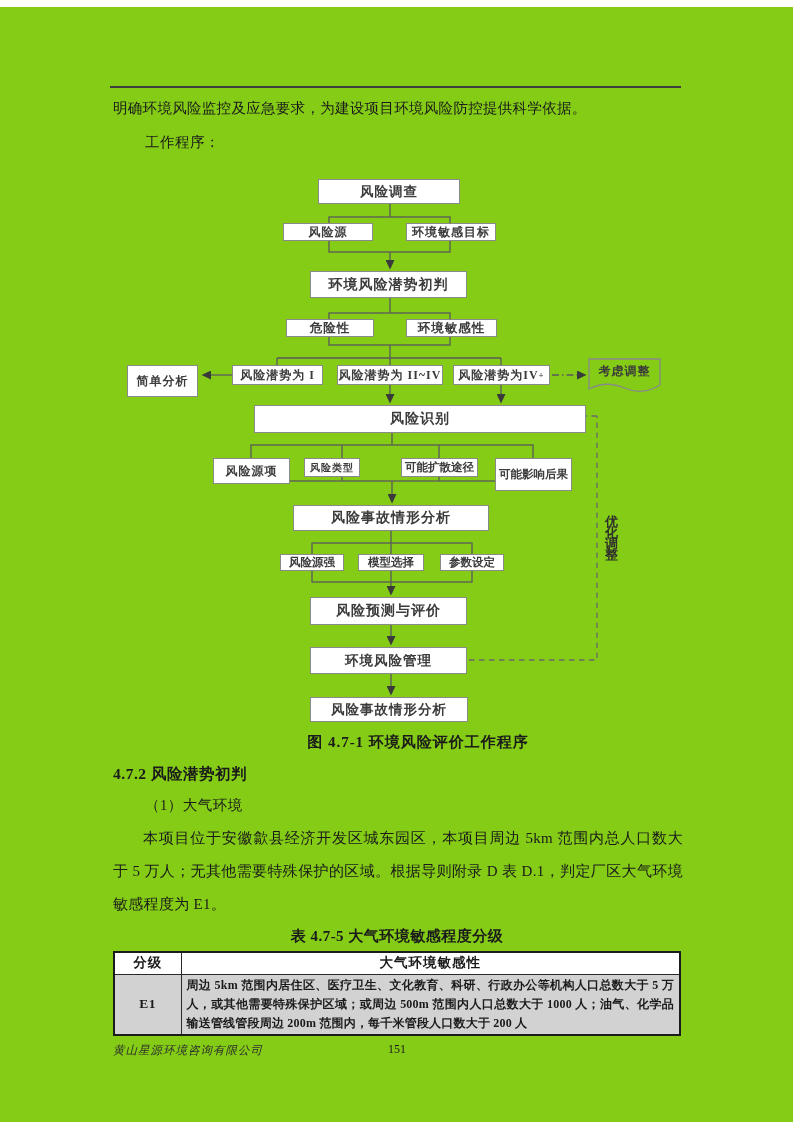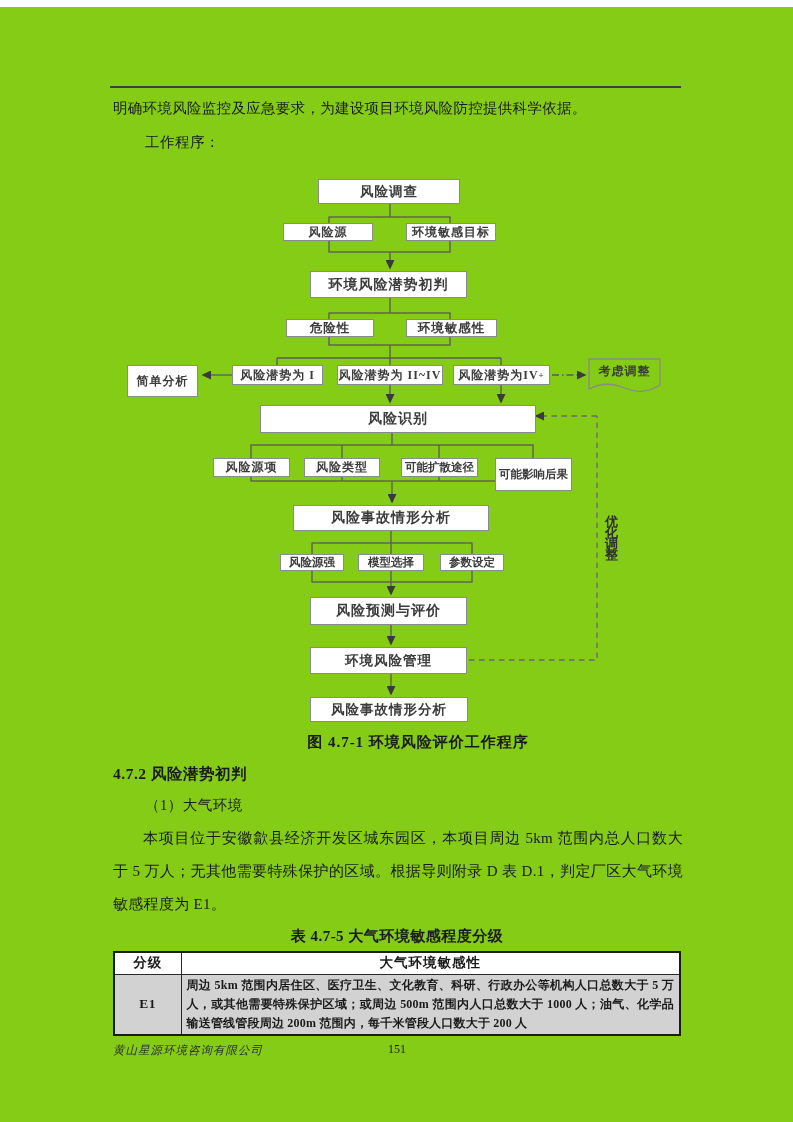--- a/index.html
+++ b/index.html
@@ -111,23 +111,23 @@
   <div class="fbox" style="left:286px;top:312px;width:88px;height:18px;font-size:12.5px;">危险性</div>
   <div class="fbox" style="left:406px;top:312px;width:91px;height:18px;font-size:12.5px;">环境敏感性</div>
   <div class="fbox" style="left:127px;top:358px;width:71px;height:32px;font-size:12px;">简单分析</div>
   <div class="fbox" style="left:232px;top:358px;width:91px;height:20px;font-size:12px;">风险潜势为 I</div>
   <div class="fbox" style="left:337px;top:358px;width:106px;height:20px;font-size:12px;">风险潜势为 II~IV</div>
   <div class="fbox" style="left:453px;top:358px;width:97px;height:20px;font-size:12px;">
       <span>风险潜势为IV</span>
       <span class="fsup">+</span>
     </div>
   <div class="doc-label" style="left:589px;top:353px;width:71px;height:23px;font-size:12px;">考虑调整</div>
-  <div class="fbox" style="left:260px;top:398px;width:276px;height:28px;font-size:14px;">风险识别</div>
-  <div class="fbox" style="left:213px;top:451px;width:77px;height:19px;font-size:12px;">风险源项</div>
-  <div class="fbox" style="left:304px;top:451px;width:76px;height:19px;font-size:12px;">风险类型</div>
+  <div class="fbox" style="left:254px;top:398px;width:332px;height:28px;font-size:14px;">风险识别</div>
+  <div class="fbox" style="left:213px;top:451px;width:77px;height:26px;font-size:12px;">风险源项</div>
+  <div class="fbox" style="left:304px;top:451px;width:56px;height:19px;font-size:10px;">风险类型</div>
   <div class="fbox" style="left:401px;top:451px;width:77px;height:19px;font-size:11.5px;letter-spacing:0;">可能扩散途径</div>
   <div class="fbox" style="left:495px;top:451px;width:77px;height:33px;font-size:11.5px;letter-spacing:0;">可能影响后果</div>
   <div class="fbox" style="left:293px;top:498px;width:196px;height:26px;font-size:14px;">风险事故情形分析</div>
   <div class="fbox" style="left:280px;top:547px;width:64px;height:17px;font-size:11.5px;letter-spacing:0;">风险源强</div>
   <div class="fbox" style="left:358px;top:547px;width:66px;height:17px;font-size:11.5px;letter-spacing:0;">模型选择</div>
   <div class="fbox" style="left:440px;top:547px;width:64px;height:17px;font-size:11.5px;letter-spacing:0;">参数设定</div>
   <div class="fbox" style="left:310px;top:590px;width:157px;height:28px;font-size:14px;">风险预测与评价</div>
   <div class="fbox" style="left:310px;top:640px;width:157px;height:27px;font-size:13.5px;">环境风险管理</div>
   <div class="fbox" style="left:310px;top:690px;width:158px;height:25px;font-size:13.5px;">风险事故情形分析</div>
 

